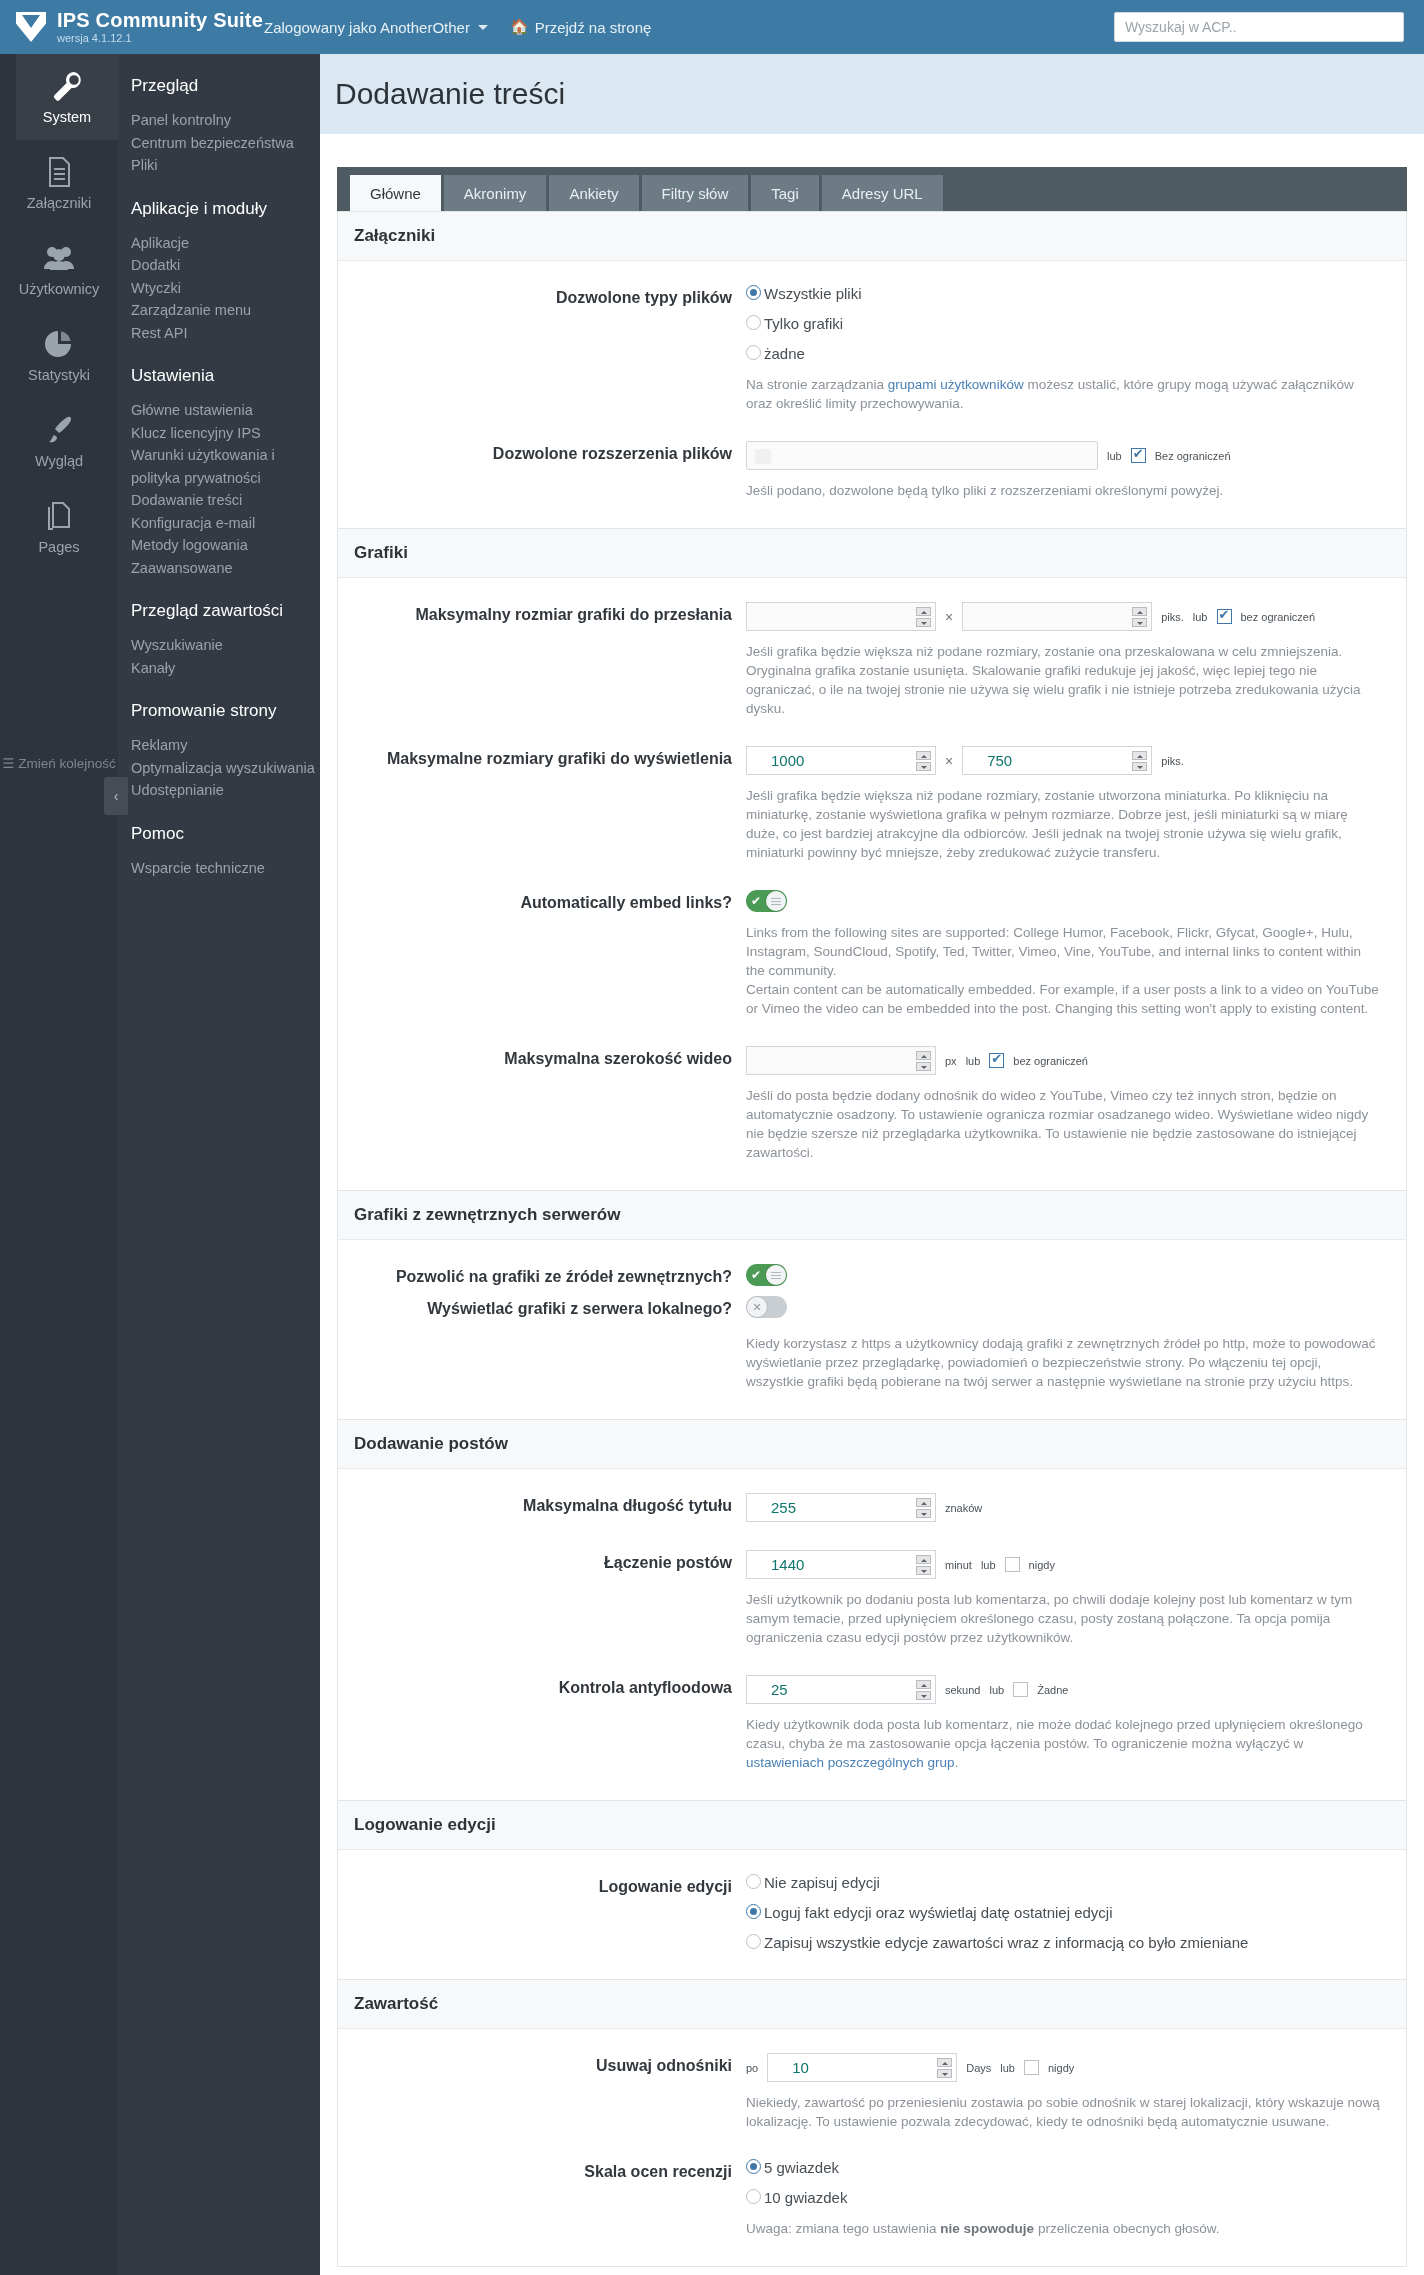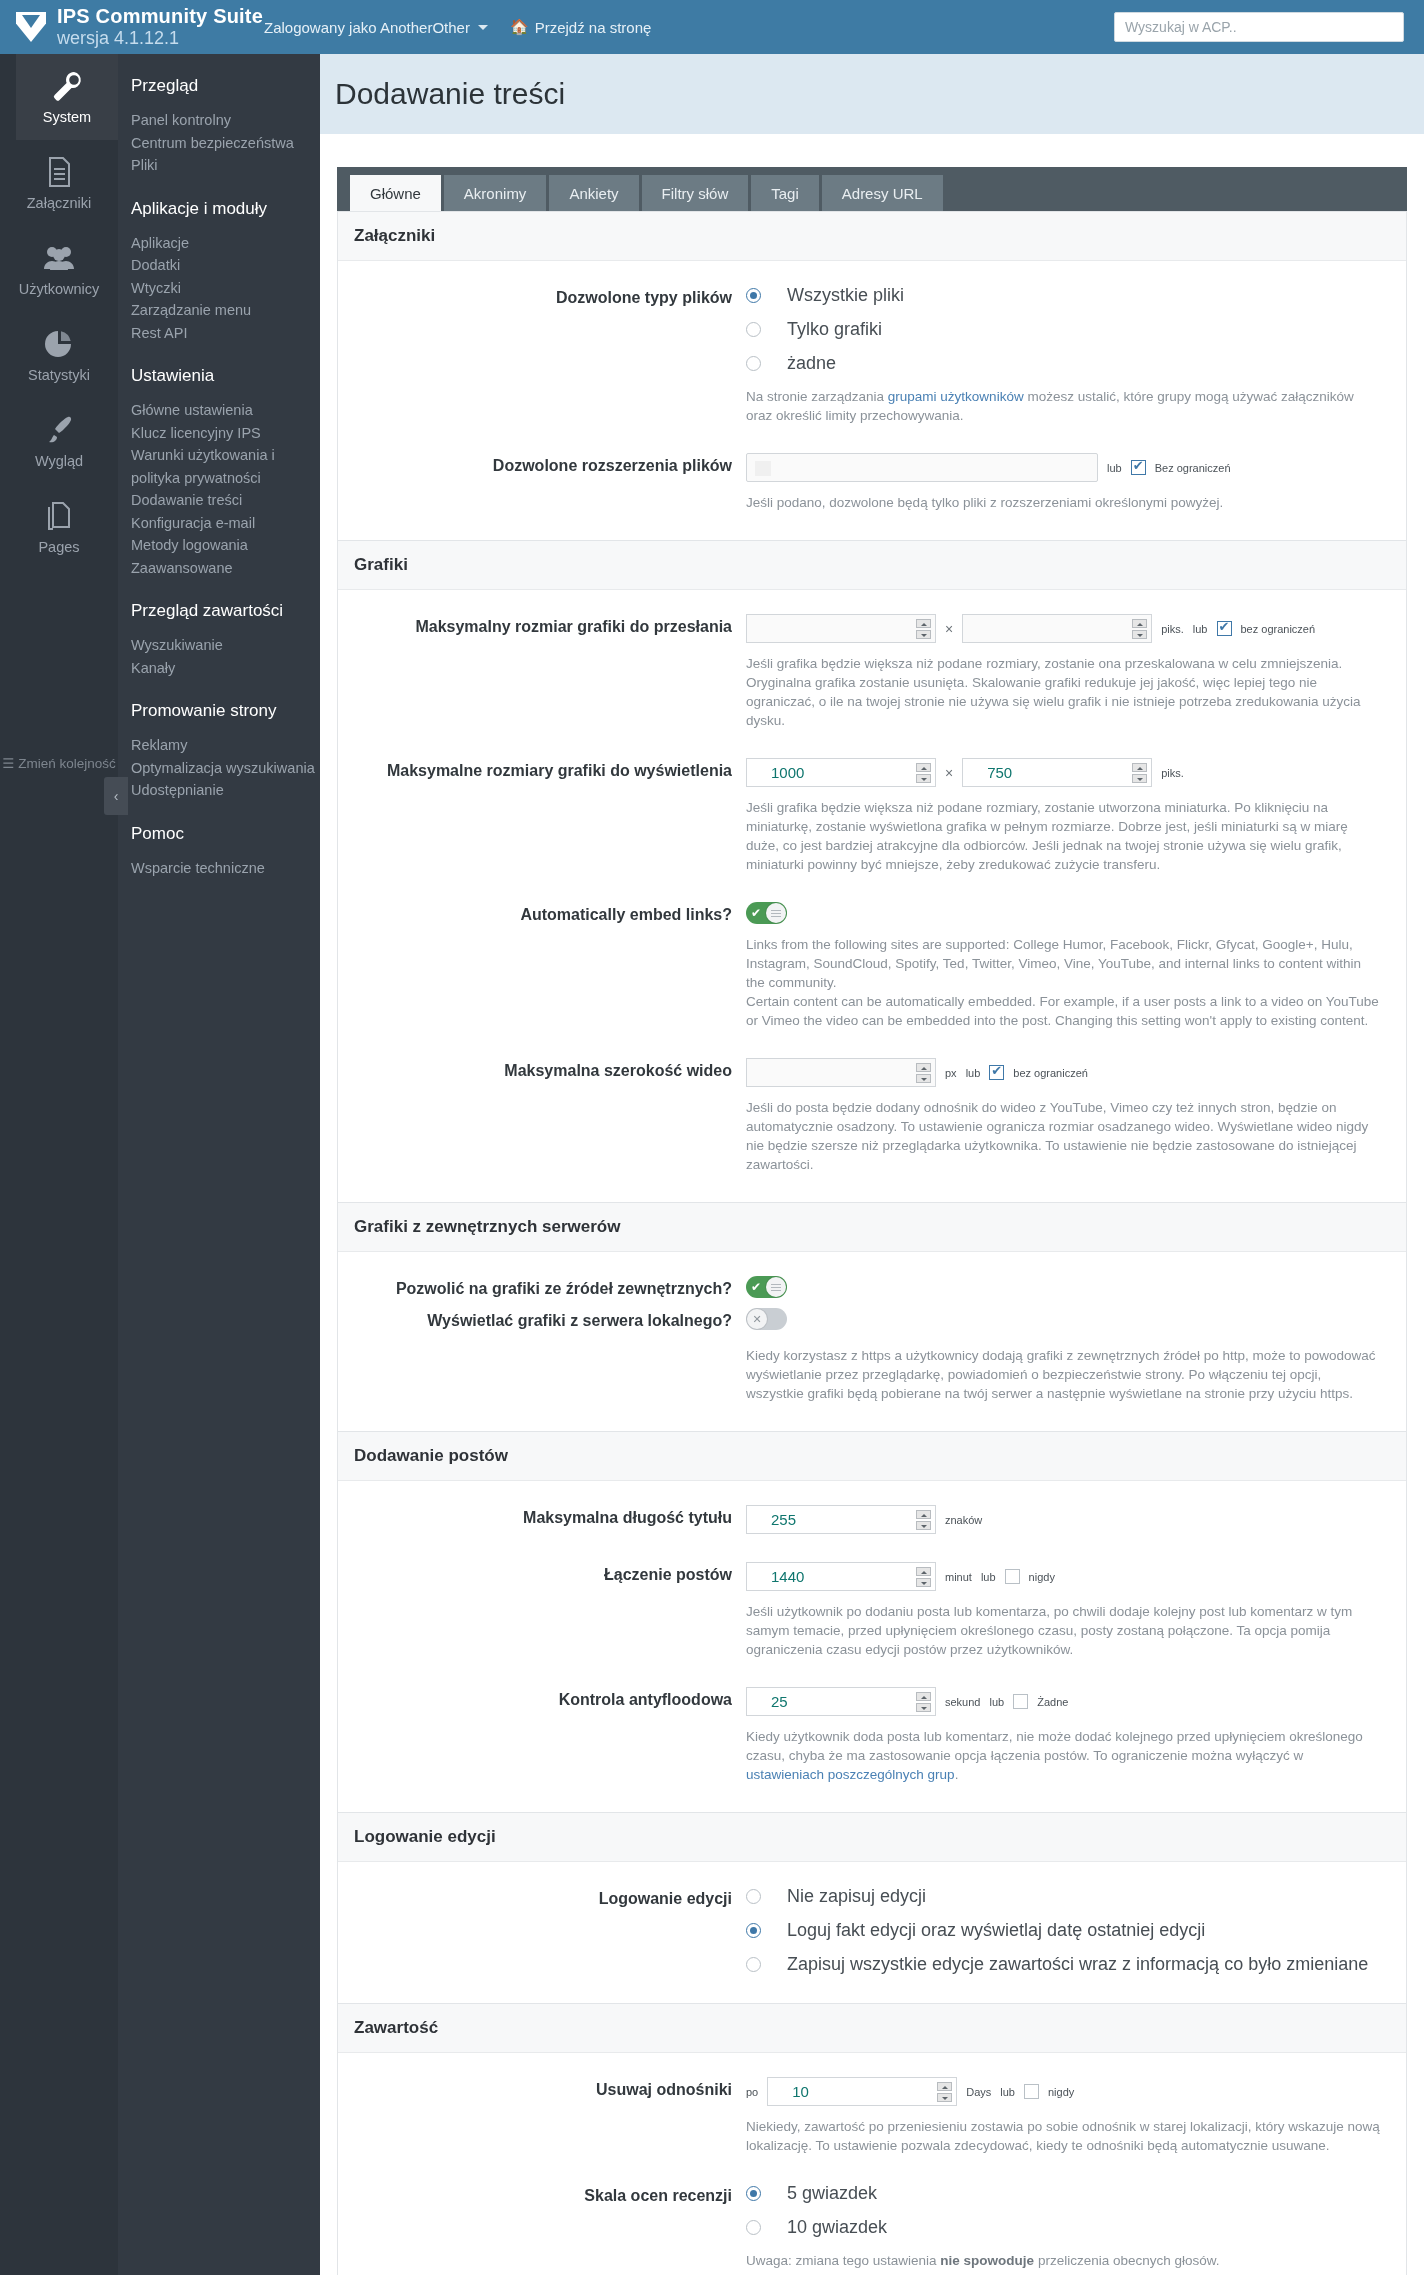--- a/index.html
+++ b/index.html
@@ -24,21 +24,21 @@
     width:30px; height:30px; background:#ffffff; margin-right:11px;
     clip-path: polygon(0 0, 100% 0, 100% 38%, 50% 100%, 0 38%);
     position:relative;
   }
   .logo-mark::after{
     content:""; position:absolute; left:6px; top:3px; width:18px; height:13px;
     background:#3e7ba4; clip-path: polygon(0 0,100% 0,50% 100%);
   }
   .brand-text { line-height:1.05; }
   .brand-title { color:#fff; font-size:20px; font-weight:bold; letter-spacing:.2px;}
-  .brand-sub { color:#c5dced; font-size:18px; margin-top:2px;}
+  .brand-sub { color:#c5dced; font-size:11px; margin-top:2px;}
   .topnav { display:flex; align-items:center; gap:22px; color:#e6f0f7; font-size:15px; }
   .topnav .item { display:flex; align-items:center; gap:6px; cursor:pointer; }
   .caret-down { display:inline-block; width:0;height:0;border-left:5px solid transparent;border-right:5px solid transparent;border-top:5px solid #dbe9f2; margin-left:2px;}
   .home-glyph { font-size:15px; }
   .acp-search {
     position:absolute; right:20px; top:12px; width:290px; height:30px;
     background:#fff; border:1px solid #cfd9e0; border-radius:2px;
     font-size:14px; color:#9aa4ab; padding:0 10px; line-height:28px;
   }
 
@@ -103,21 +103,21 @@
     font-size:16px; font-weight:bold; color:#32383d; padding-top:4px;
   }
   .row-field { flex:1 1 auto; padding-right:24px; }
   .help {
     color:#8b9299; font-size:13.5px; line-height:19px; margin-top:11px; max-width:700px;
   }
   .help a, .inline-link { color:#4a81b4; text-decoration:none; }
   .help b { color:#6e767d; }
 
   
-  .radio-line { display:flex; align-items:center; gap:26px; margin-bottom:13px; font-size:18px; color:#474e54; cursor:pointer;}
+  .radio-line { display:flex; gap:3px; margin-bottom:13px; font-size:15px; color:#474e54; cursor:pointer;}
   .radio-line:last-of-type{ margin-bottom:0;}
   .radio {
     width:15px;height:15px;border-radius:50%;border:1px solid #b9c0c6; background:#fff;
     display:inline-block; position:relative; flex:0 0 15px;
   }
   .radio.on { border-color:#3f78a8; }
   .radio.on::after{
     content:""; position:absolute; left:3px; top:3px; width:7px;height:7px;border-radius:50%;
     background:#3f78a8;
   }

